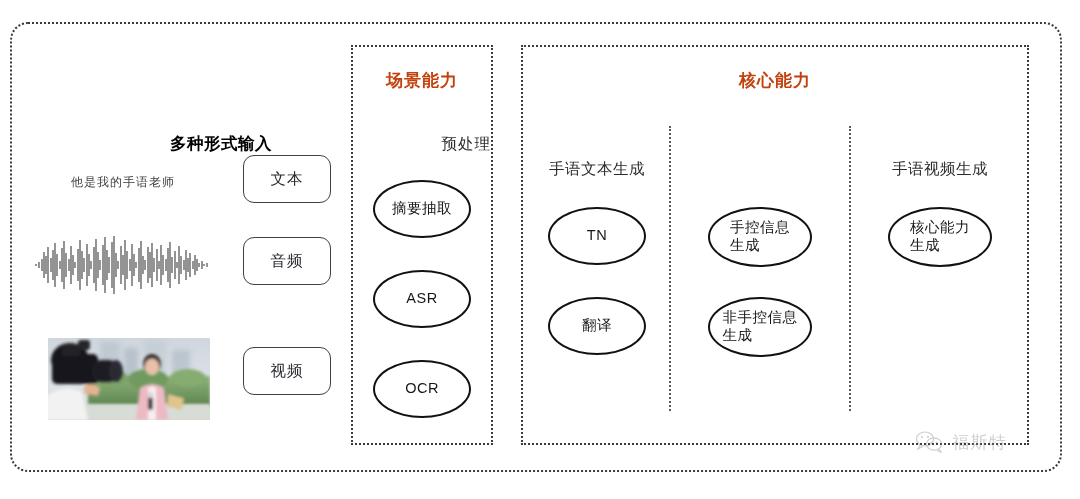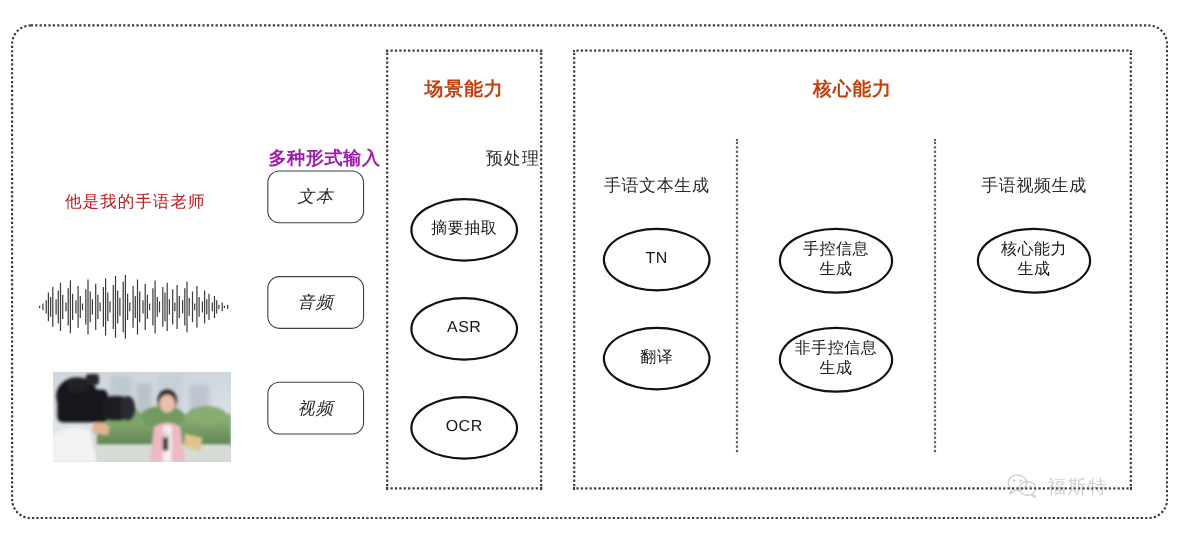--- a/index.html
+++ b/index.html
@@ -54,47 +54,47 @@
   
   #input-area {
     position: absolute;
     left: 18px;
     top: 30px;
     width: 320px;
     height: 430px;
   }
   #input-heading {
     position: absolute;
-    left: 168px;
+    left: 152px;
     top: 103px;
     width: 160px;
-    text-align: right;
+    text-align: left;
     font-weight: bold;
     font-size: 16.5px;
     letter-spacing: 0.5px;
-    color: #a21caf;
+    color: #000000;
   }
   .input-row {
     position: absolute;
     left: 0;
     width: 320px;
     height: 100px;
   }
   #row-text  { top: 118px; }
-  #row-audio { top: 214px; }
+  #row-audio { top: 200px; }
   #row-video { top: 310px; }
 
   .sample-text {
     position: absolute;
     left: 10px;
     top: 26px;
     width: 190px;
     text-align: center;
-    font-size: 15px;
-    color: #b91c1c;
+    font-size: 12px;
+    color: #404040;
     letter-spacing: 1px;
   }
 
   
   .waveform {
     position: absolute;
     left: 16px;
     top: 4px;
     width: 178px;
     height: 62px;
@@ -121,21 +121,20 @@
     border: 1.6px solid #3d4148;
     border-radius: 11px;
     background: #ffffff;
     display: flex;
     align-items: center;
     justify-content: center;
     font-size: 15.5px;
     color: #26292e;
     letter-spacing: 1px;
     box-sizing: border-box;
-    font-style: italic;
   }
 
   
   #scene-panel {
     left: 351px;
     top: 45px;
     width: 142px;
     height: 400px;
   }
   #scene-panel .panel-title { top: 22px; }
@@ -191,21 +190,20 @@
 
   
   .node {
     position: absolute;
     border: 2.4px solid #111111;
     border-radius: 50%;
     background: #ffffff;
     display: flex;
     align-items: center;
     justify-content: center;
-    text-align: center;
     font-size: 14.5px;
     line-height: 1.22;
     color: #161616;
     letter-spacing: 0.5px;
     box-sizing: border-box;
   }
   .node.wide {
     width: 98px;
     height: 58px;
     left: 50%;

